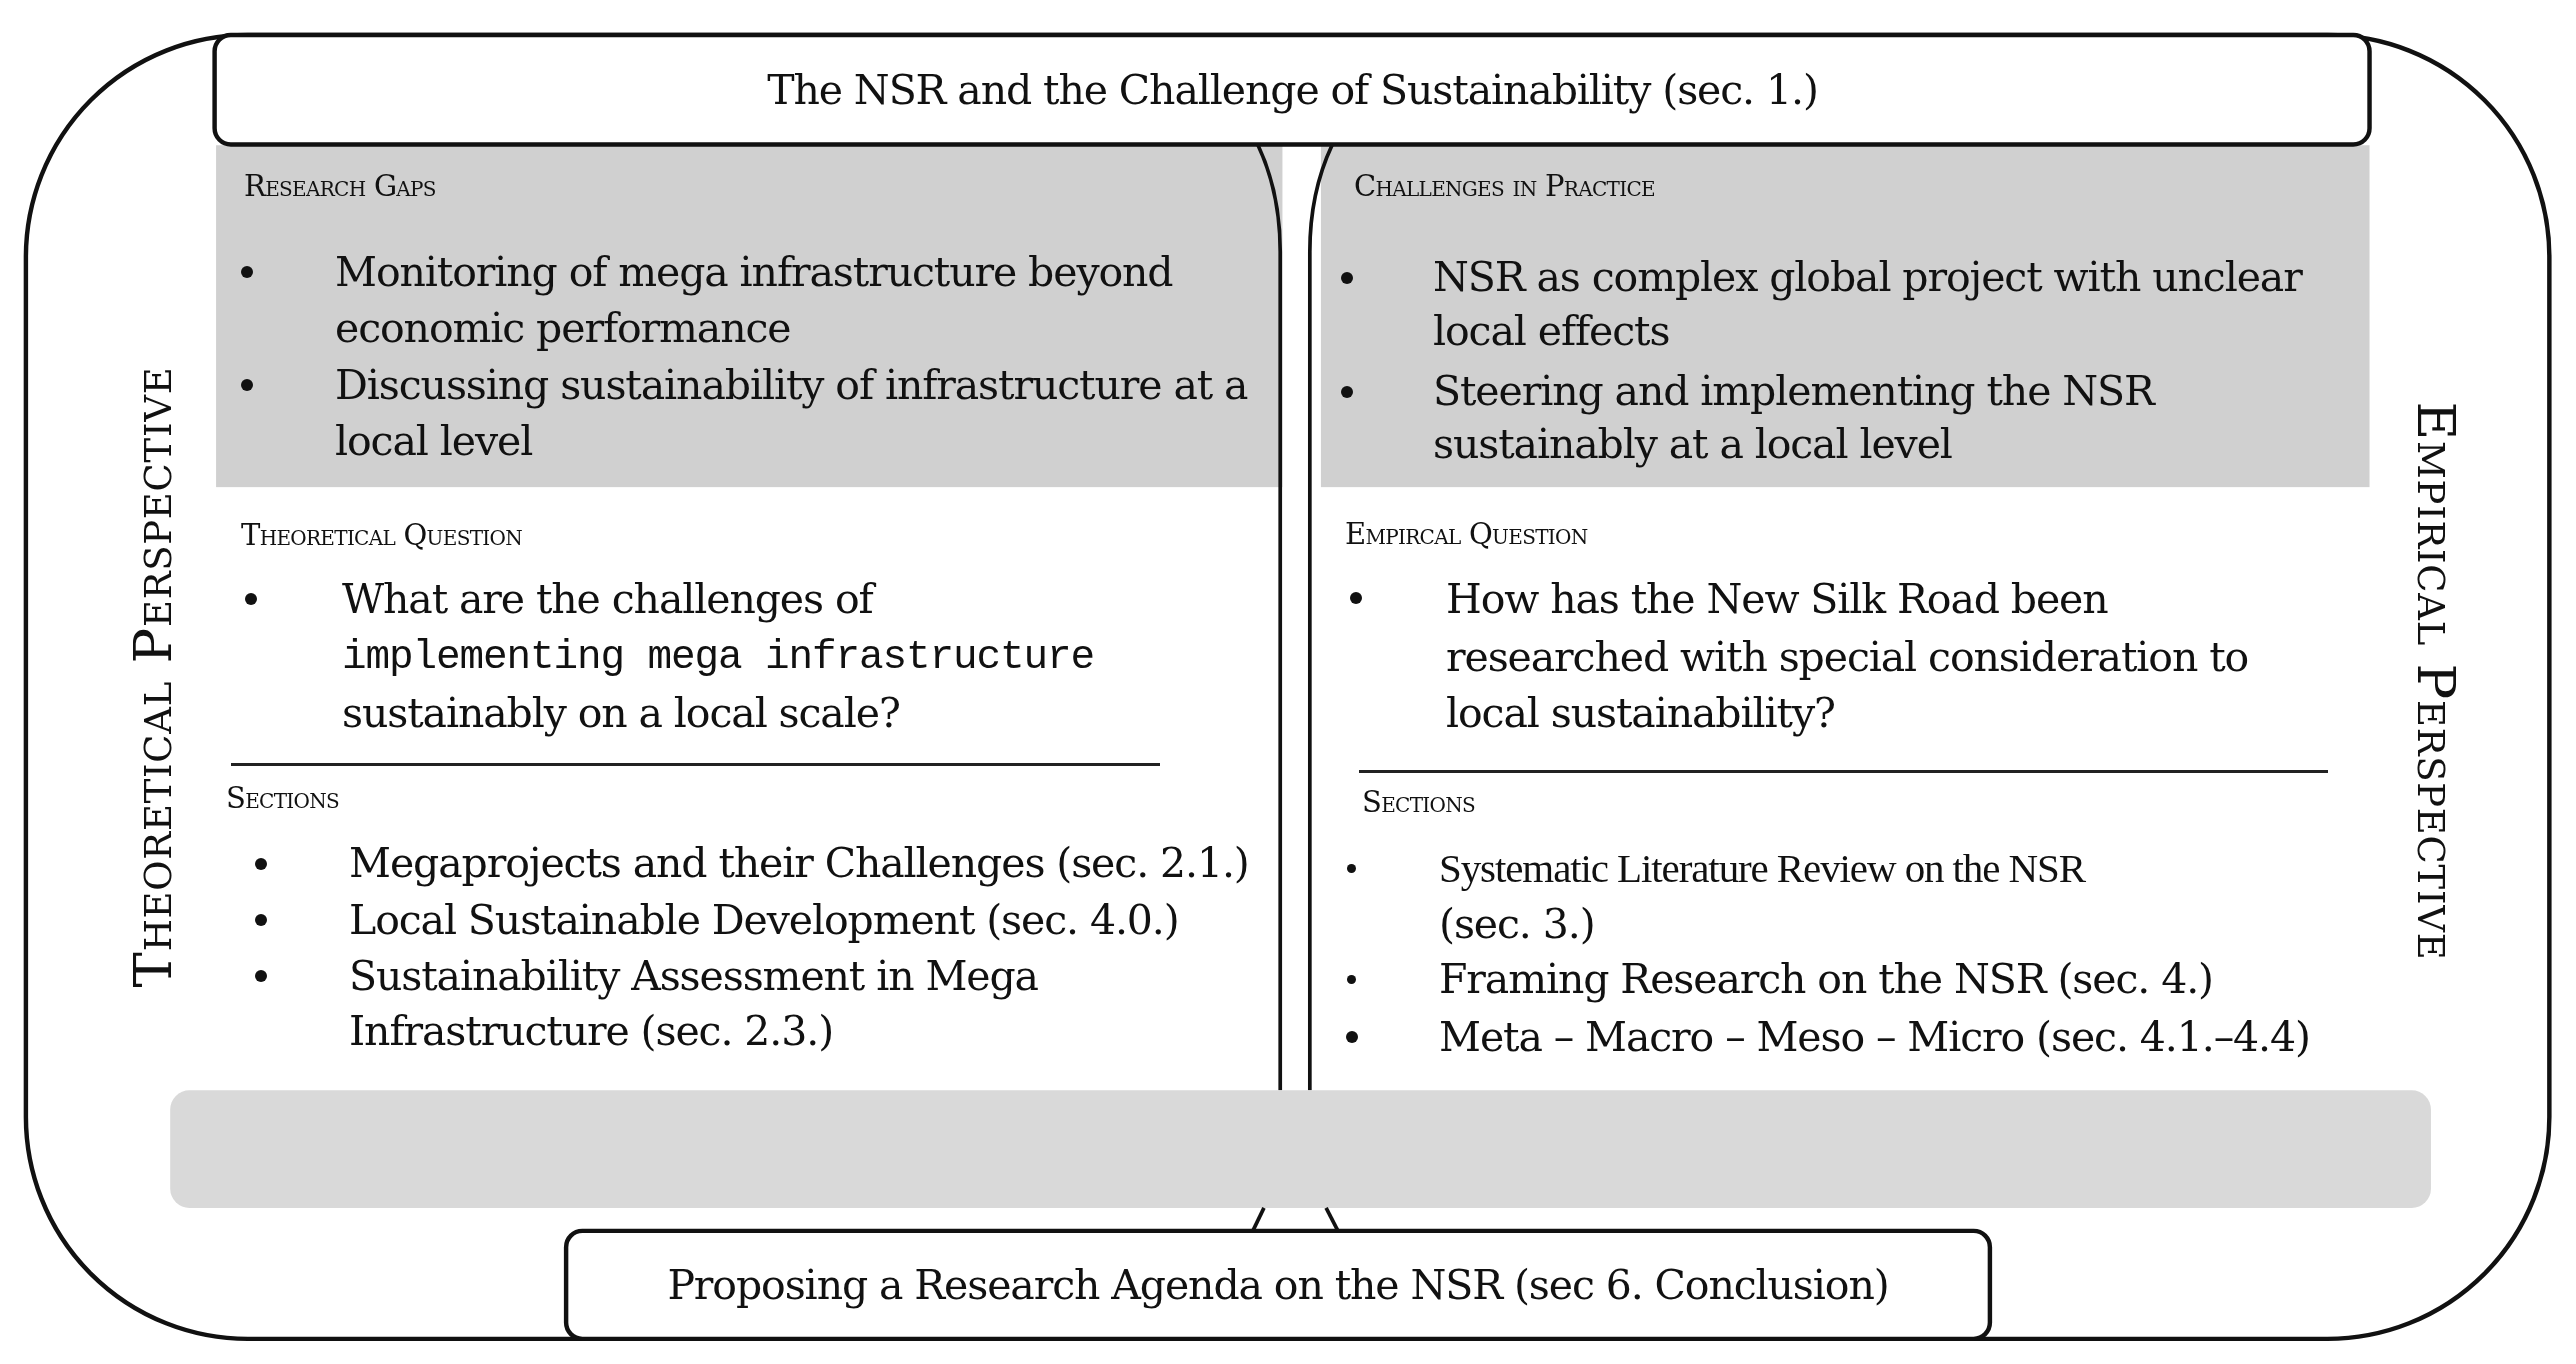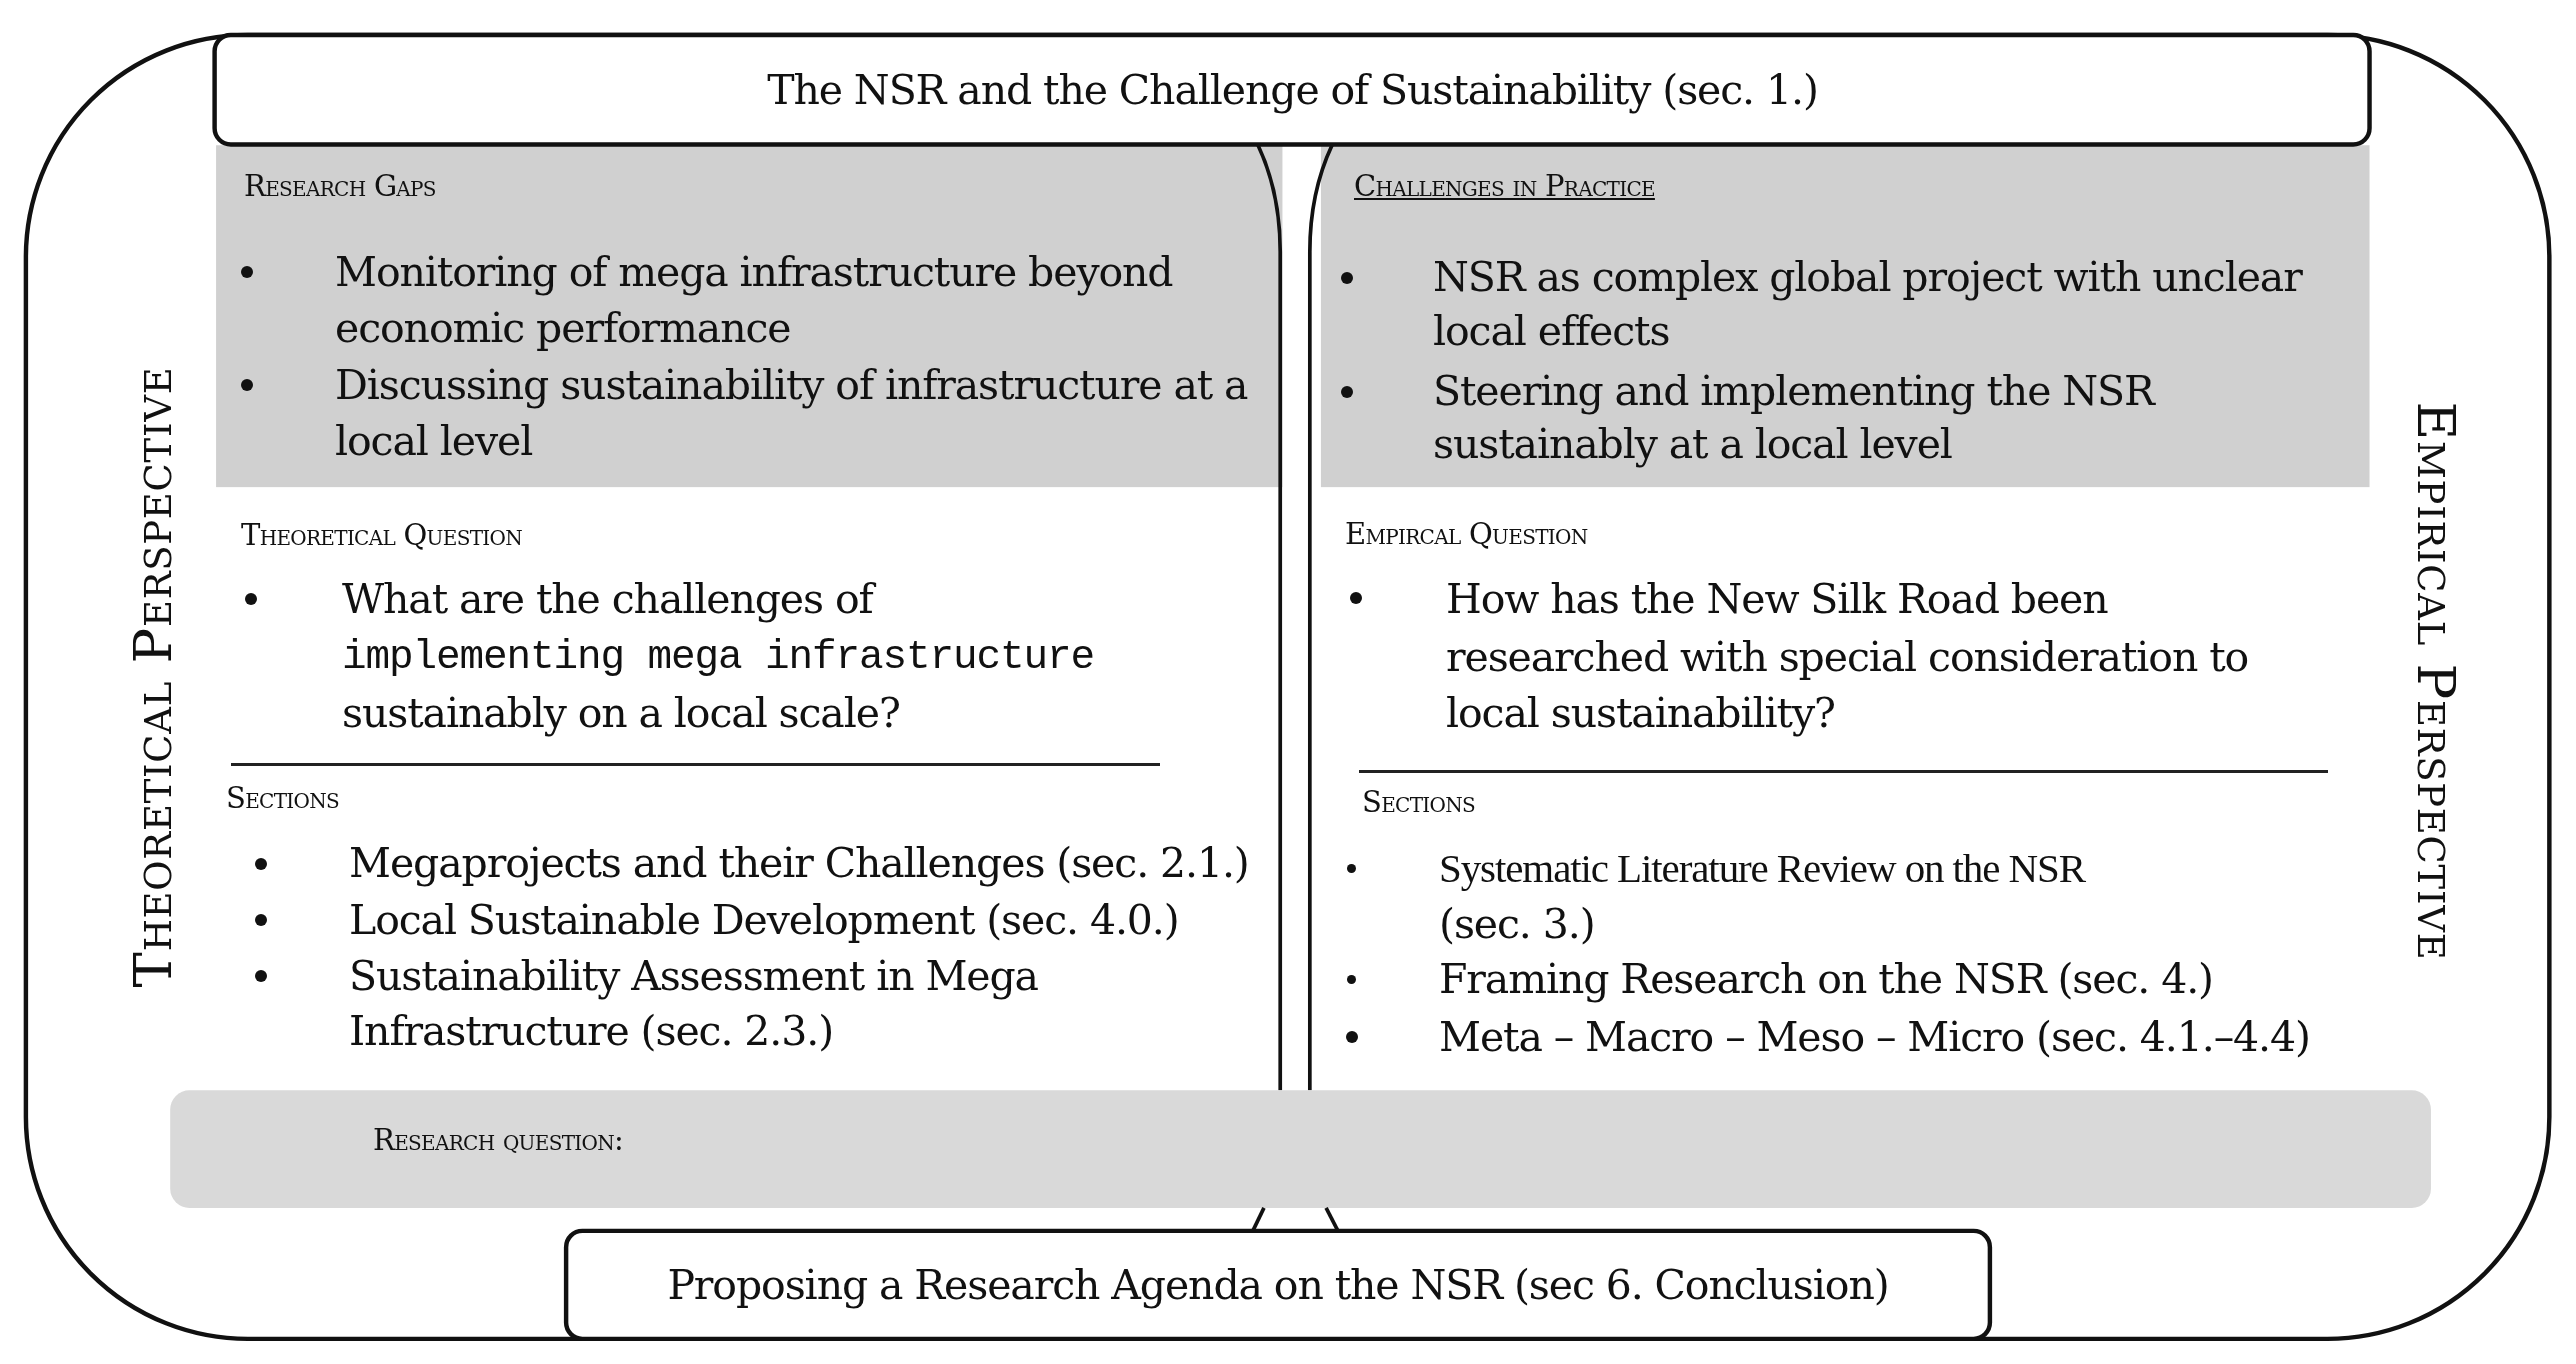--- a/index.html
+++ b/index.html
@@ -55,21 +55,21 @@
   <div class="abs sc" style="left:244px; top:169px;">Research Gaps</div>
   <div class="bullet" style="left:241px; top:266px;"></div>
   <div class="abs txt" style="left:335px; top:244px;">Monitoring of mega infrastructure beyond</div>
   <div class="abs txt" style="left:335px; top:300px;">economic performance</div>
   <div class="bullet" style="left:241px; top:379px;"></div>
   <div class="abs txt" style="left:335px; top:357px;">Discussing sustainability of infrastructure at a</div>
   <div class="abs txt" style="left:335px; top:413px;">local level</div>
 </div>
 
 <div>
-  <div class="abs sc" style="left:1354px; top:169px;text-decoration:underline;">Challenges in Practice</div>
+  <div class="abs sc" style="left:1354px; top:169px;">Challenges in Practice</div>
   <div class="bullet" style="left:1341px; top:272px;"></div>
   <div class="abs txt" style="left:1433px; top:249px;">NSR as complex global project with unclear</div>
   <div class="abs txt" style="left:1433px; top:303px;">local effects</div>
   <div class="bullet" style="left:1341px; top:386px;"></div>
   <div class="abs txt" style="left:1433px; top:363px;">Steering and implementing the NSR</div>
   <div class="abs txt" style="left:1433px; top:416px;">sustainably at a local level</div>
 </div>
 
 <div>
   <div class="abs sc" style="left:241px; top:518px;">Theoretical Question</div>
@@ -105,19 +105,18 @@
   <div class="bullet" style="left:1347px; top:864px; width:9px; height:9px;"></div>
   <div class="abs txt" style="left:1439px; top:840px;font-family:Liberation Serif, serif;">Systematic Literature Review on the NSR</div>
   <div class="abs txt" style="left:1439px; top:896px;">(sec. 3.)</div>
   <div class="bullet" style="left:1347px; top:975px; width:9px; height:9px;"></div>
   <div class="abs txt" style="left:1439px; top:951px;">Framing Research on the NSR (sec. 4.)</div>
   <div class="bullet" style="left:1346px; top:1031px;"></div>
   <div class="abs txt" style="left:1439px; top:1009px;">Meta – Macro – Meso – Micro (sec. 4.1.–4.4)</div>
 </div>
 
 <div class="abs" style="left:373px; top:1123px; white-space:nowrap; display:flex; align-items:baseline; gap:19px;">
-  <span class="sc">Research question:</span>
 </div>
 
 <div class="box-title" style="left:566px; top:1231px; width:1424px; height:108px;">
   <span>Proposing a Research Agenda on the NSR (sec 6. Conclusion)</span>
 </div>
 
 
 </body></html>

